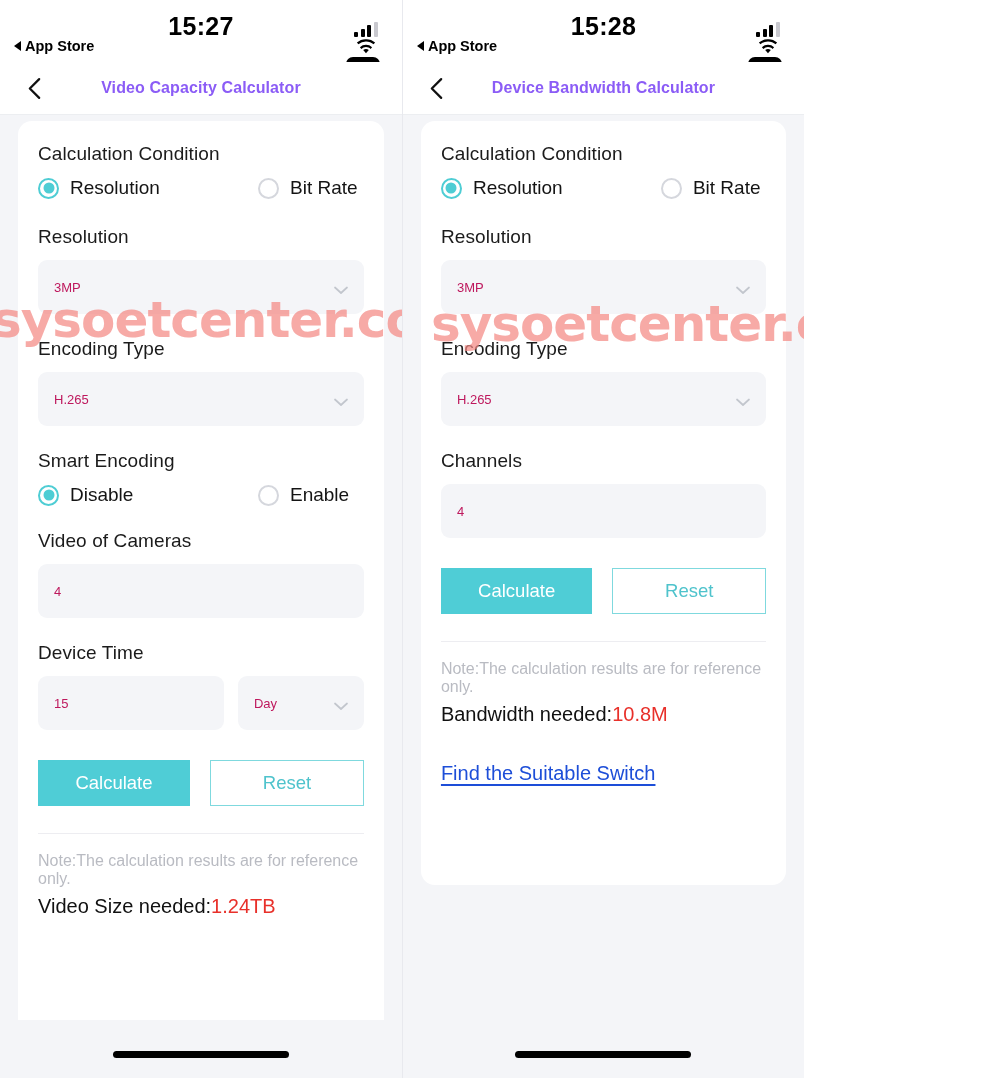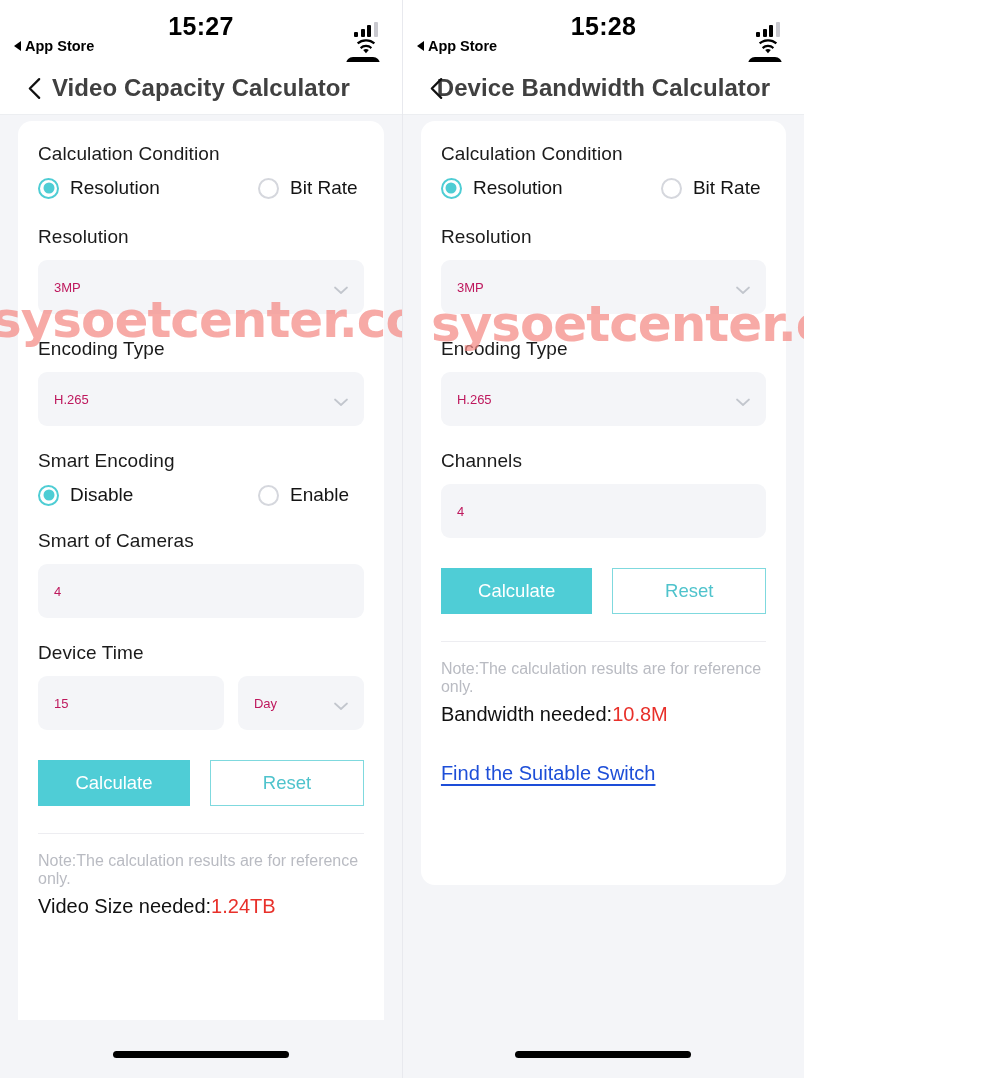--- a/index.html
+++ b/index.html
@@ -56,21 +56,21 @@
   .navbar {
     position: relative; height: 53px; background: #fff;
     display: flex; align-items: center; justify-content: center;
     border-bottom: 1px solid #eceef1;
   }
   .nav-back {
     position: absolute; left: 20px; top: 50%; transform: translateY(-50%);
     width: 28px; height: 28px; cursor: pointer;
     display: flex; align-items: center; justify-content: center;
   }
-  .nav-title { font-size: 24px; font-weight: bold; color: #404040; letter-spacing: .1px; }
+  .nav-title { font-size: 16px; font-weight: bold; color: #8b5cf6; letter-spacing: .1px; }
 
   
   .page { position: relative; background: #f4f5f8; height: calc(1078px - 62px - 53px); }
   .card {
     position: absolute; left: 18px; right: 18px; top: 6px;
     background: #fff; border-radius: 14px;
     padding: 22px 20px 18px 20px;
   }
   .card.left-card { bottom: 58px; border-radius: 14px 14px 0 0; }
   .card.right-card { height: 764px; }
@@ -231,21 +231,21 @@
           <label class="radio-opt first">
             <span class="radio on"></span>
             <span class="radio-label">Disable</span>
           </label>
           <label class="radio-opt">
             <span class="radio"></span>
             <span class="radio-label">Enable</span>
           </label>
         </div>
 
-        <div class="field-label gap-md">Smart of Cameras</div>
+        <div class="field-label gap-md">Video of Cameras</div>
         <div class="input-box">
           <span>4</span>
         </div>
 
         <div class="field-label gap-md">Device Time</div>
         <div class="row-split">
           <div class="input-box grow">
             <span>15</span>
           </div>
           <div class="input-box unit">

